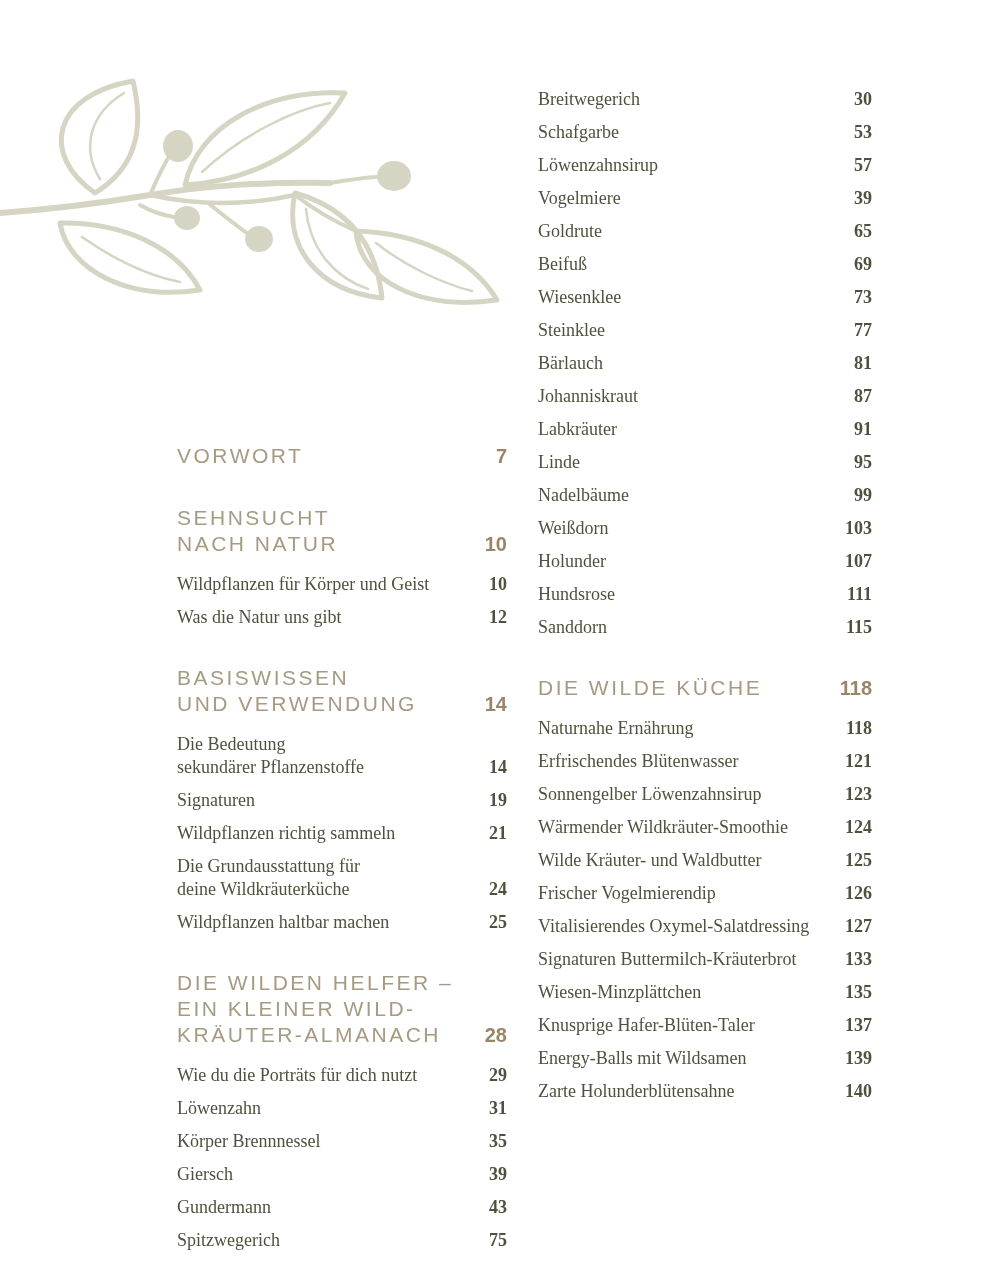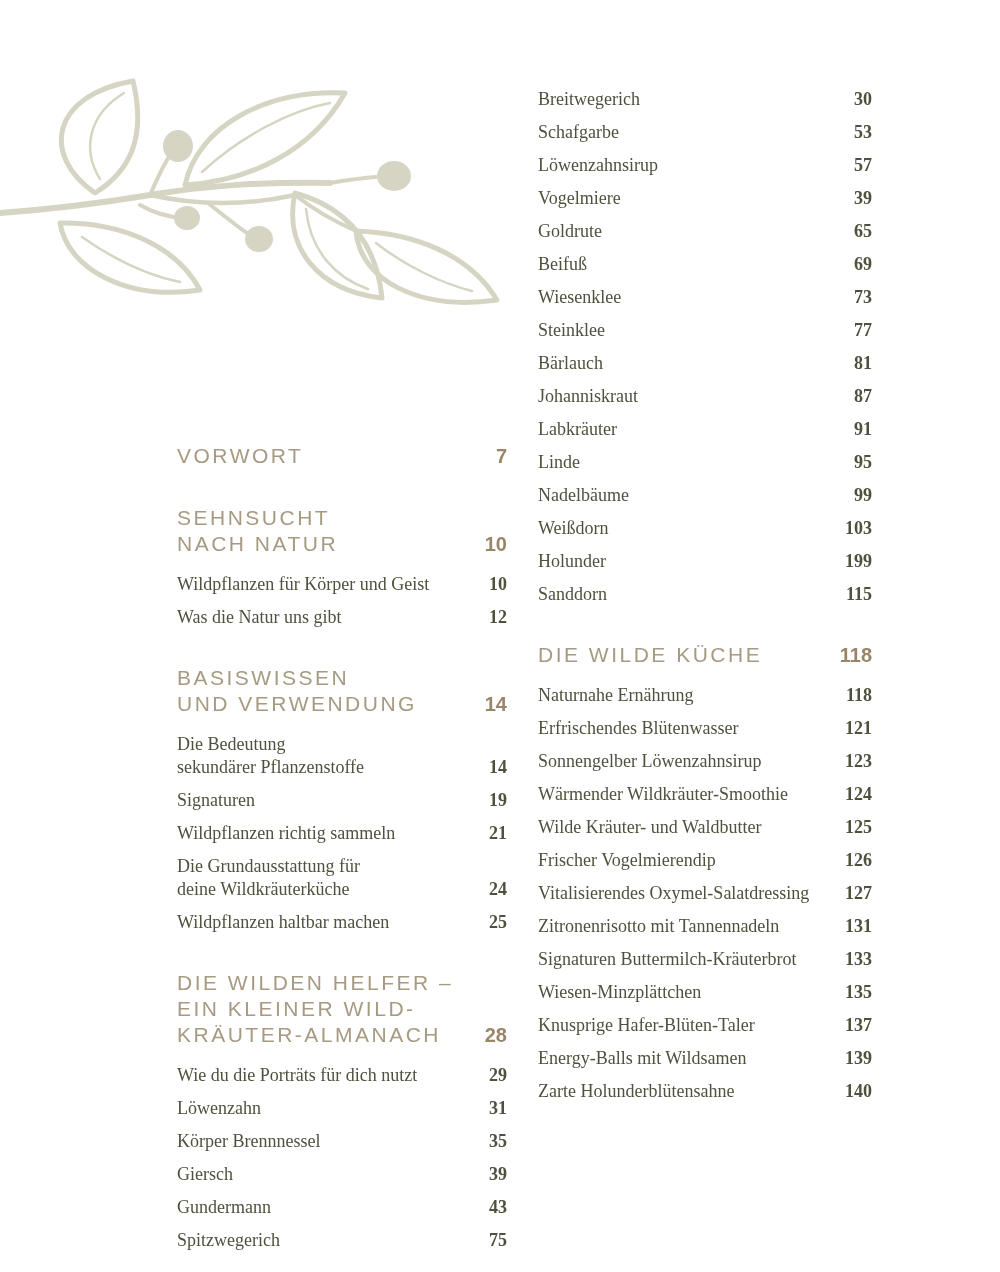--- a/index.html
+++ b/index.html
@@ -233,21 +233,25 @@
     <div class="row entry">
       <span class="label nowrap">Nadelbäume</span>
       <span class="pagenum">99</span>
     </div>
     <div class="row entry">
       <span class="label nowrap">Weißdorn</span>
       <span class="pagenum">103</span>
     </div>
     <div class="row entry">
       <span class="label nowrap">Holunder</span>
-      <span class="pagenum">199</span>
+      <span class="pagenum">107</span>
+    </div>
+    <div class="row entry">
+      <span class="label nowrap">Hundsrose</span>
+      <span class="pagenum">111</span>
     </div>
     <div class="row entry">
       <span class="label nowrap">Sanddorn</span>
       <span class="pagenum">115</span>
     </div>
     <div class="row heading">
       <span class="label nowrap">DIE WILDE KÜCHE</span>
       <span class="pagenum">118</span>
     </div>
     <div class="row entry">
@@ -272,24 +276,20 @@
     </div>
     <div class="row entry">
       <span class="label nowrap">Frischer Vogelmierendip</span>
       <span class="pagenum">126</span>
     </div>
     <div class="row entry">
       <span class="label nowrap">Vitalisierendes Oxymel-Salatdressing</span>
       <span class="pagenum">127</span>
     </div>
     <div class="row entry">
-      <span class="label nowrap">Zitronenrisotto mit Tannennadeln</span>
-      <span class="pagenum">131</span>
-    </div>
-    <div class="row entry">
       <span class="label nowrap">Signaturen Buttermilch-Kräuterbrot</span>
       <span class="pagenum">133</span>
     </div>
     <div class="row entry">
       <span class="label nowrap">Wiesen-Minzplättchen</span>
       <span class="pagenum">135</span>
     </div>
     <div class="row entry">
       <span class="label nowrap">Knusprige Hafer-Blüten-Taler</span>
       <span class="pagenum">137</span>

